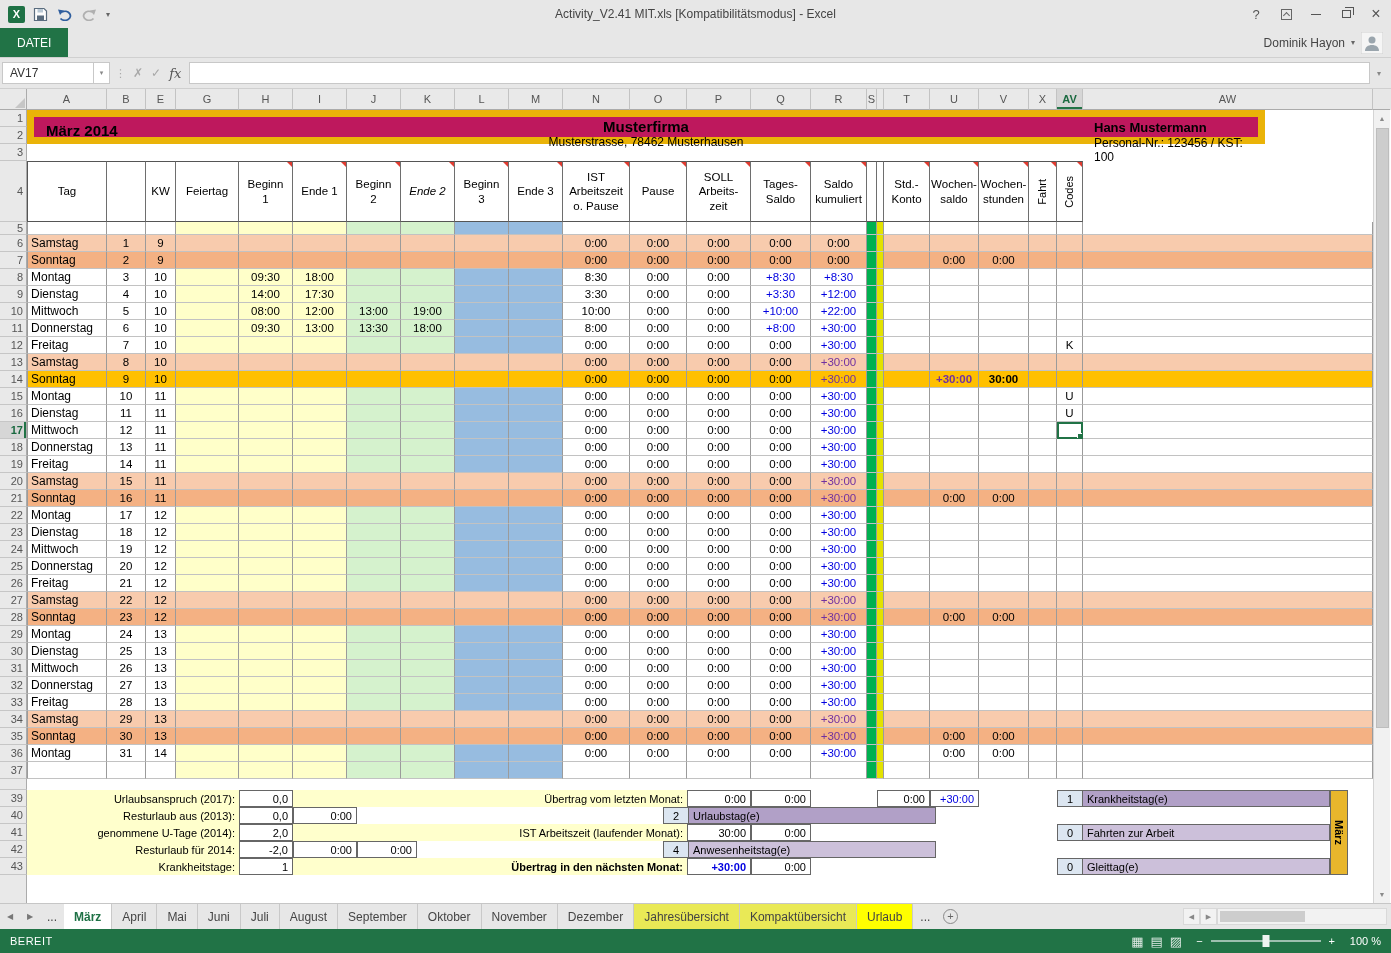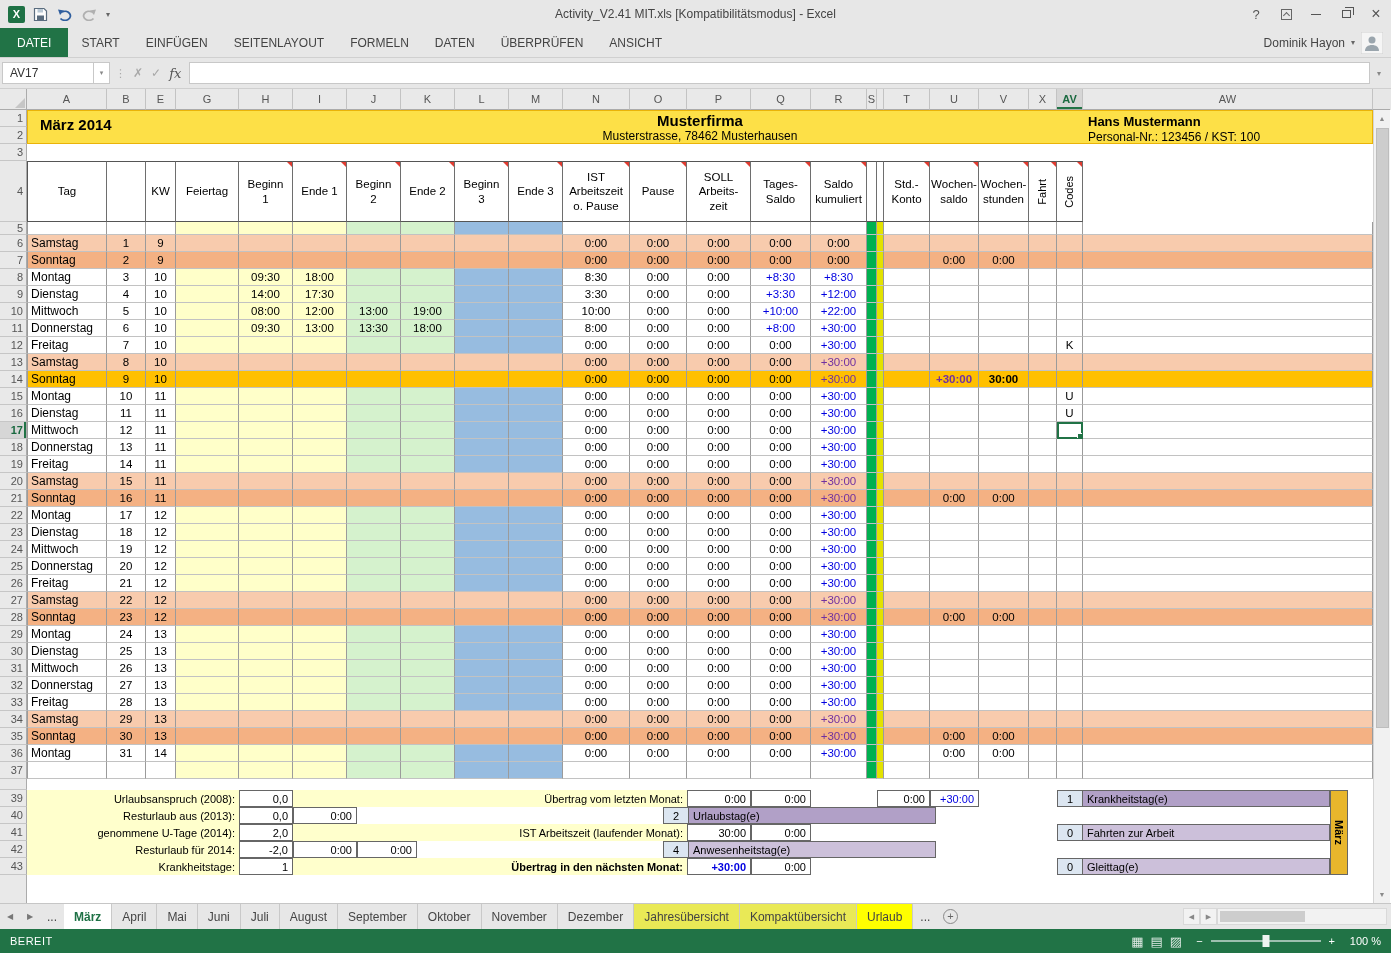--- a/index.html
+++ b/index.html
@@ -70,21 +70,21 @@
   .ac { justify-content:center; }
   .ar { justify-content:flex-end; padding-right:4px; }
   .bg-w { background:#fff; } .bg-yel { background:#ffffc9; } .bg-grn { background:#d5f2cd; }
   .bg-blu { background:#97bce0; } .bg-sat { background:#f8cbad; } .bg-sun { background:#f4b183; }
   .bg-gold { background:#ffc000; } .bg-sg { background:#00b050; } .bg-sy { background:#e2e200; }
   .t-blue { color:#0000e0; } .t-violet { color:#7030a0; } .bold { font-weight:bold; }
   .sel { outline:2px solid #217346; outline-offset:-2px; position:relative; z-index:3; }
   .sel::after { content:""; position:absolute; right:-1px; bottom:-1px; width:4px; height:4px; background:#217346; border:1px solid #fff; }
 
   
-  .band { background:#fde047; border:1px solid #eab308; position:relative; width:1346px; }
+  .band { background:#be185d; border:7px solid #eab308; position:relative; width:1238px; }
   .band-left { position:absolute; left:12px; top:5px; font-size:15px; font-weight:bold; }
   .band-center { position:absolute; left:0; right:0; top:1px; text-align:center; }
   .band-center .l1 { font-size:15px; font-weight:bold; }
   .band-center .l2 { font-size:12px; }
   .band-right { position:absolute; left:1060px; top:3px; }
   .band-right .l1 { font-size:13px; font-weight:bold; }
   .band-right .l2 { font-size:12px; margin-top:1px; }
 
   
   .hdr4 .hcell { flex:0 0 auto; border-right:1px solid #6e6e6e; border-top:1px solid #555; border-bottom:1px solid #555; display:flex; align-items:center; justify-content:center; text-align:center; font-size:11.5px; white-space:pre-line; position:relative; background:#fff; line-height:1.25; overflow:hidden; }
@@ -175,29 +175,20 @@
         </div>
       <div class="win-btn">
           <span class="maxi"></span>
         </div>
       <div class="win-btn close">×</div>
     </div>
   </div>
 
   <div class="ribbon">
     <div class="file-tab">DATEI</div>
-    <div id="ribbon-tabs">
-        <div class="rtab">START</div>
-        <div class="rtab">EINFÜGEN</div>
-        <div class="rtab">SEITENLAYOUT</div>
-        <div class="rtab">FORMELN</div>
-        <div class="rtab">DATEN</div>
-        <div class="rtab">ÜBERPRÜFEN</div>
-        <div class="rtab">ANSICHT</div>
-      </div>
     <div class="ribbon-user">
       <span>Dominik Hayon</span>
       <span class="uchev">▾</span>
       <span class="avatar">
         <svg width="22" height="22">
             <rect width="22" height="22" fill="#f5f5f5" stroke="#cfcfcf"></rect>
             <circle cx="11" cy="8" r="3.5" fill="#9aa5ad"></circle>
             <path d="M4 19c0-4 3-6 7-6s7 2 7 6z" fill="#9aa5ad"></path>
           </svg>
       </span>
@@ -310,21 +301,21 @@
         <div class="grow hdr4" style="height: 61px;">
           <div class="hcell" style="width: 80px;">Tag</div>
           <div class="hcell" style="width: 39px;"></div>
           <div class="hcell" style="width: 30px;">KW</div>
           <div class="hcell" style="width: 63px;">Feiertag</div>
           <div class="hcell bg-yel flagged" style="width: 54px;">Beginn
 1</div>
           <div class="hcell bg-yel flagged" style="width: 54px;">Ende 1</div>
           <div class="hcell bg-grn flagged" style="width: 54px;">Beginn
 2</div>
-          <div class="hcell bg-grn flagged" style="width: 54px;">Ende 2</div>
+          <div class="hcell bg-grn flagged" style="width: 54px; font-style: italic;">Ende 2</div>
           <div class="hcell bg-blu flagged" style="width: 54px;">Beginn
 3</div>
           <div class="hcell bg-blu flagged" style="width: 54px;">Ende 3</div>
           <div class="hcell flagged" style="width: 67px;">IST
 Arbeitszeit
 o. Pause</div>
           <div class="hcell flagged" style="width: 57px;">Pause</div>
           <div class="hcell flagged" style="width: 64px;">SOLL
 Arbeits-
 zeit</div>
@@ -1163,21 +1154,21 @@
           <div class="cell tbl bg-sy ac" style="width: 7px;"></div>
           <div class="cell tbl bg-w ac" style="width: 46px;"></div>
           <div class="cell tbl bg-w ac" style="width: 49px;"></div>
           <div class="cell tbl bg-w ac" style="width: 50px;"></div>
           <div class="cell tbl bg-w ac" style="width: 28px;"></div>
           <div class="cell tbl bg-w ac" style="width: 26px;"></div>
           <div class="cell tbl bg-w ac" style="width: 290px;"></div>
         </div>
         <div class="grow blankrow" style="height: 11px;"></div>
         <div class="grow" style="height: 17px;">
-          <div class="scell band-bg ar" style="width: 212px;">Urlaubsanspruch (2008):</div>
+          <div class="scell band-bg ar" style="width: 212px;">Urlaubsanspruch (2017):</div>
           <div class="scell vbox ar" style="width: 54px;">0,0</div>
           <div class="scell band-bg ar" style="width: 394px;">Übertrag vom letzten Monat:</div>
           <div class="scell vbox ar" style="width: 64px;">0:00</div>
           <div class="scell vbox ar" style="width: 60px;">0:00</div>
           <div class="scell plainc" style="width: 56px;"></div>
           <div class="scell plainc" style="width: 10px;"></div>
           <div class="scell vbox ar" style="width: 53px;">0:00</div>
           <div class="scell vbox ar t-blue" style="width: 49px;">+30:00</div>
           <div class="scell plainc" style="width: 50px;"></div>
           <div class="scell plainc" style="width: 28px;"></div>

